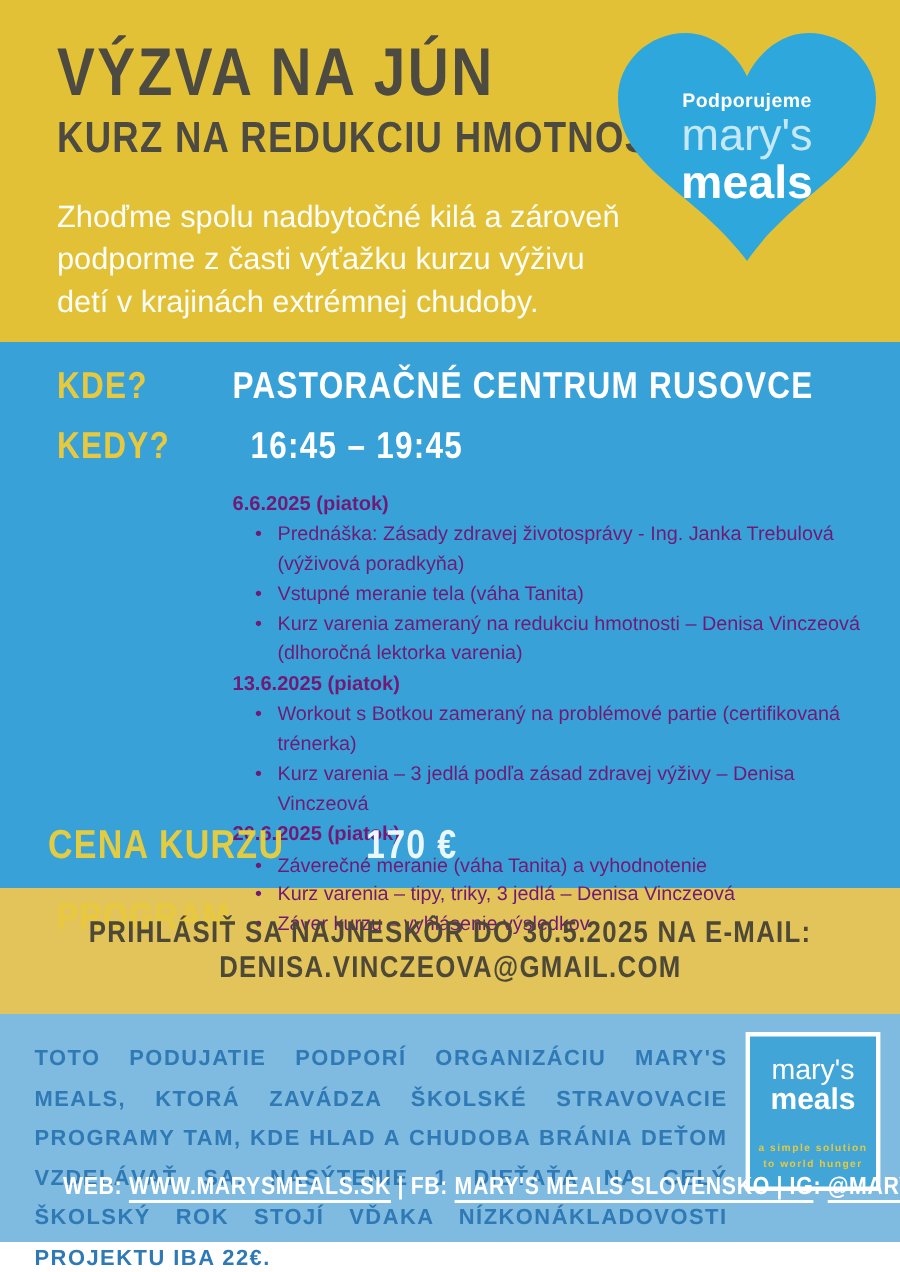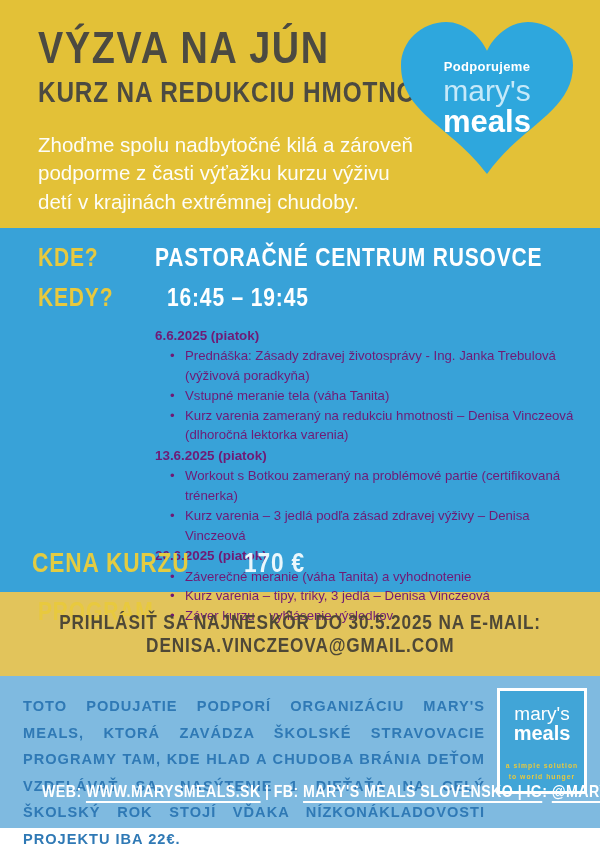--- a/index.html
+++ b/index.html
@@ -20,21 +20,21 @@
     font-size:45px; font-weight:bold; color:#4C4A41; letter-spacing:2px;
   }
   .subtitle {
     position:absolute; left:38px; top:76px;
     font-size:29px; font-weight:bold; color:#4C4A41; letter-spacing:1px;
   }
   .intro {
     position:absolute; left:38px; top:131px; width:375px;
     font-size:20.5px; line-height:1.38; color:#FDFDF8; font-weight:400;
   }
-  .heart-wrap { position:absolute; top:22px; right:27px; width:172px; height:152px; }
+  .heart-wrap { position:absolute; top:22px; right:16px; width:172px; height:152px; }
   .heart-svg { position:absolute; inset:0; width:172px; height:152px; }
   .heart-text {
     position:absolute; inset:0; display:flex; flex-direction:column;
     align-items:center; justify-content:center; padding-top:2px; color:#fff;
   }
   .heart-tagline { font-size:13px; font-weight:bold; letter-spacing:.3px; margin-bottom:2px; }
   .heart-brand-top { font-size:30px; font-weight:300; color:#C6E9F9; line-height:1; font-family:"Liberation Sans",sans-serif; }
   .heart-brand-bottom { font-size:31px; font-weight:bold; color:#fff; line-height:1.05; }
 
   

